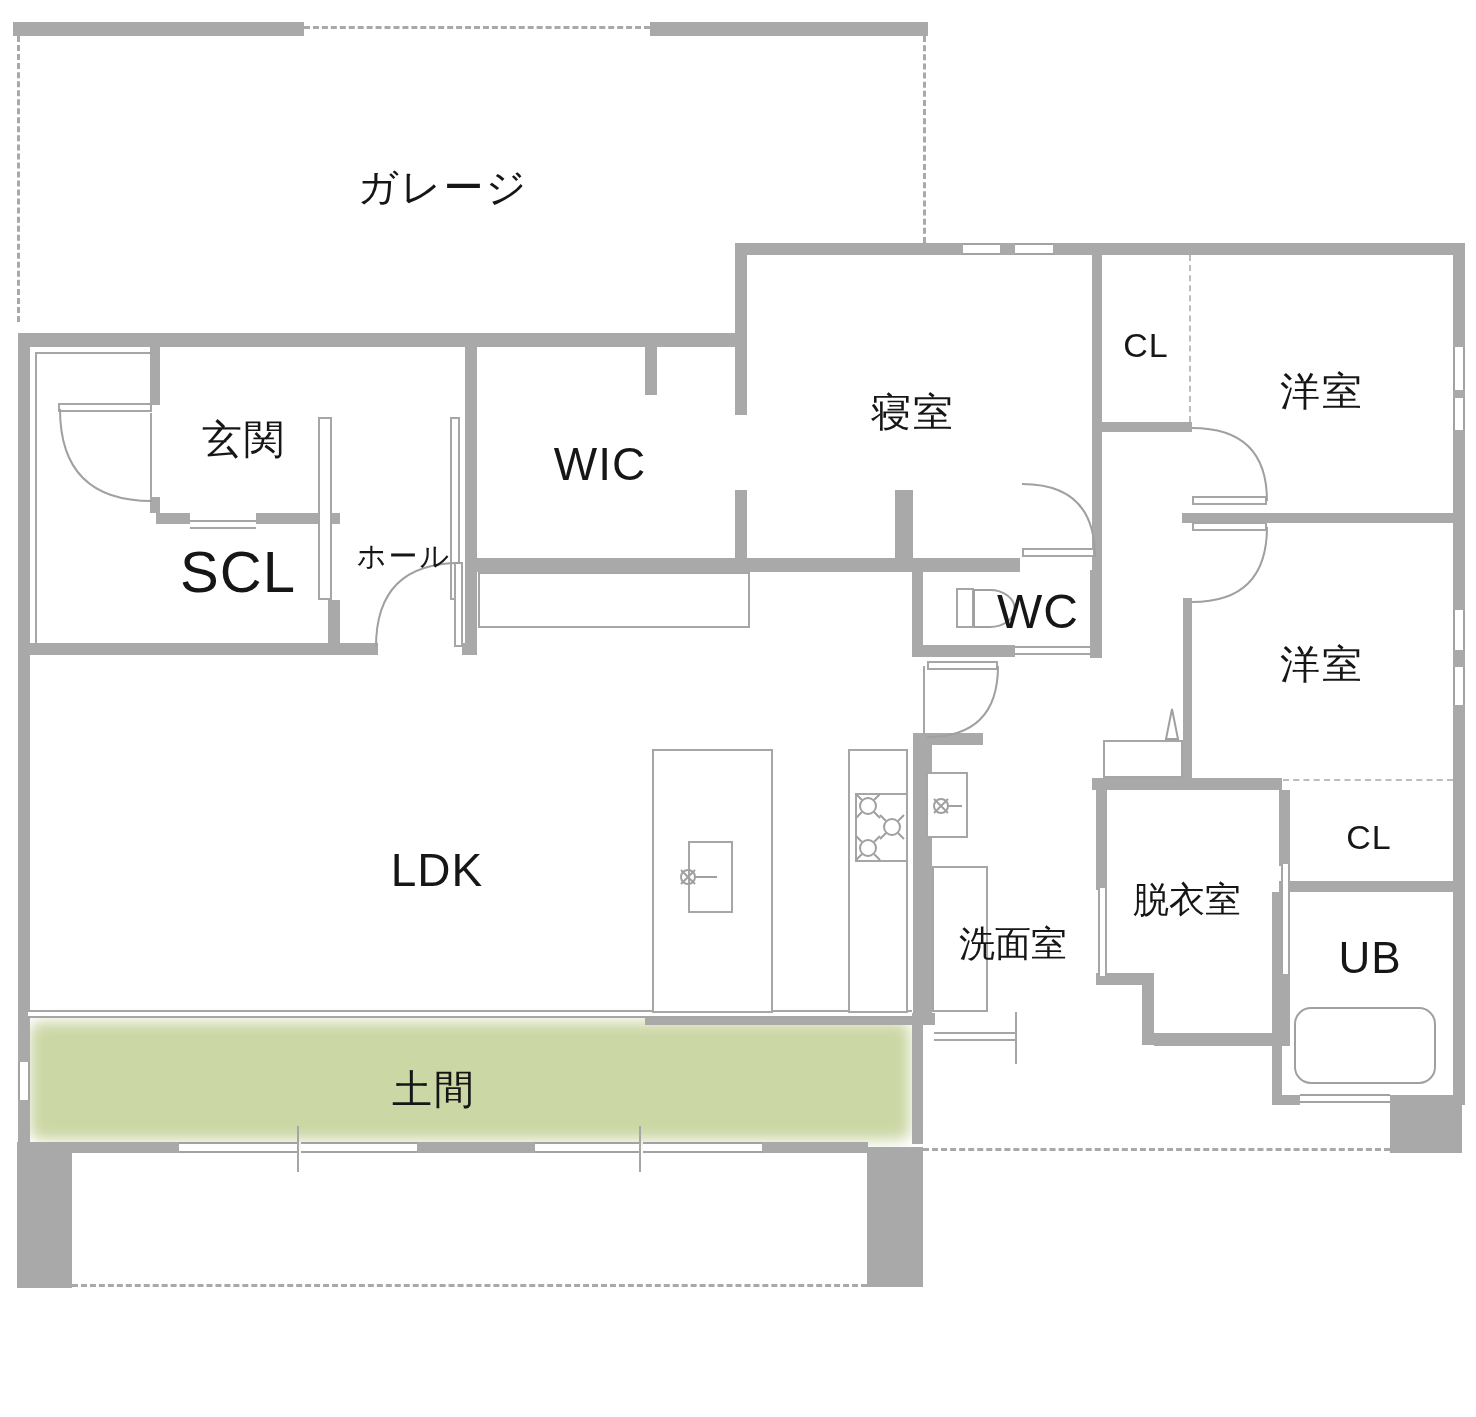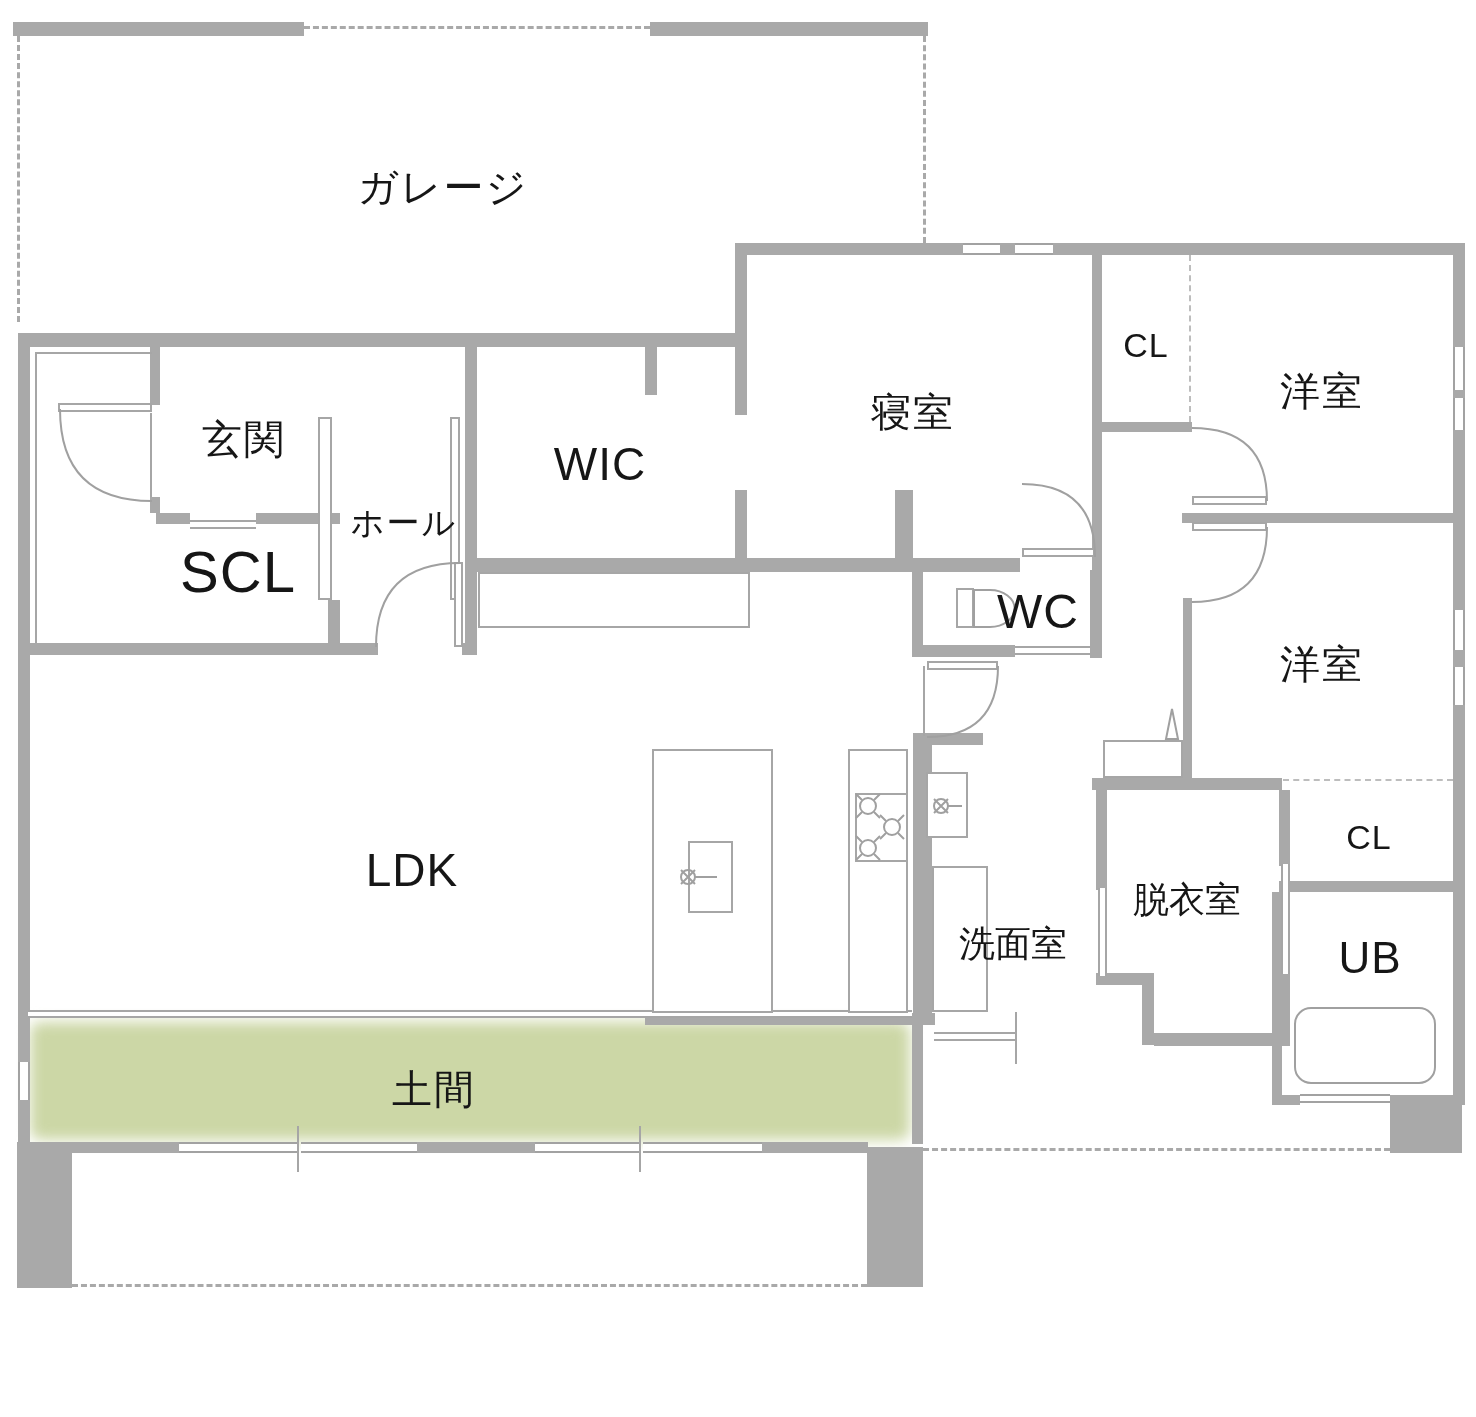--- a/index.html
+++ b/index.html
@@ -166,23 +166,23 @@
     </g>
   </svg>
 
   <div class="lbl" style="left:443px;top:187px;font-size:40px">ガレージ</div>
   <div class="lbl" style="left:244px;top:439px;font-size:40px">玄関</div>
   <div class="lbl" style="left:600px;top:464px;font-size:46px;letter-spacing:1px">WIC</div>
   <div class="lbl" style="left:913px;top:412px;font-size:40px">寝室</div>
   <div class="lbl" style="left:1146px;top:345px;font-size:34px;letter-spacing:1px">CL</div>
   <div class="lbl" style="left:1322px;top:391px;font-size:40px">洋室</div>
   <div class="lbl" style="left:238px;top:572px;font-size:58px;letter-spacing:1px">SCL</div>
-  <div class="lbl" style="left:404px;top:522px;font-size:33px">ホール</div>
+  <div class="lbl" style="left:404px;top:556px;font-size:29px">ホール</div>
   <div class="lbl" style="left:1038px;top:612px;font-size:48px;letter-spacing:1px">WC</div>
   <div class="lbl" style="left:1322px;top:664px;font-size:40px">洋室</div>
-  <div class="lbl" style="left:412px;top:870px;font-size:46px;letter-spacing:1px">LDK</div>
+  <div class="lbl" style="left:437px;top:870px;font-size:46px;letter-spacing:1px">LDK</div>
   <div class="lbl" style="left:1013px;top:944px;font-size:36px;letter-spacing:0px">洗面室</div>
   <div class="lbl" style="left:1187px;top:900px;font-size:36px;letter-spacing:0px">脱衣室</div>
   <div class="lbl" style="left:1369px;top:837px;font-size:34px;letter-spacing:1px">CL</div>
   <div class="lbl" style="left:1370px;top:958px;font-size:44px;letter-spacing:1px">UB</div>
   <div class="lbl" style="left:434px;top:1089px;font-size:40px">土間</div>
 
 </div>
 
 </body></html>

